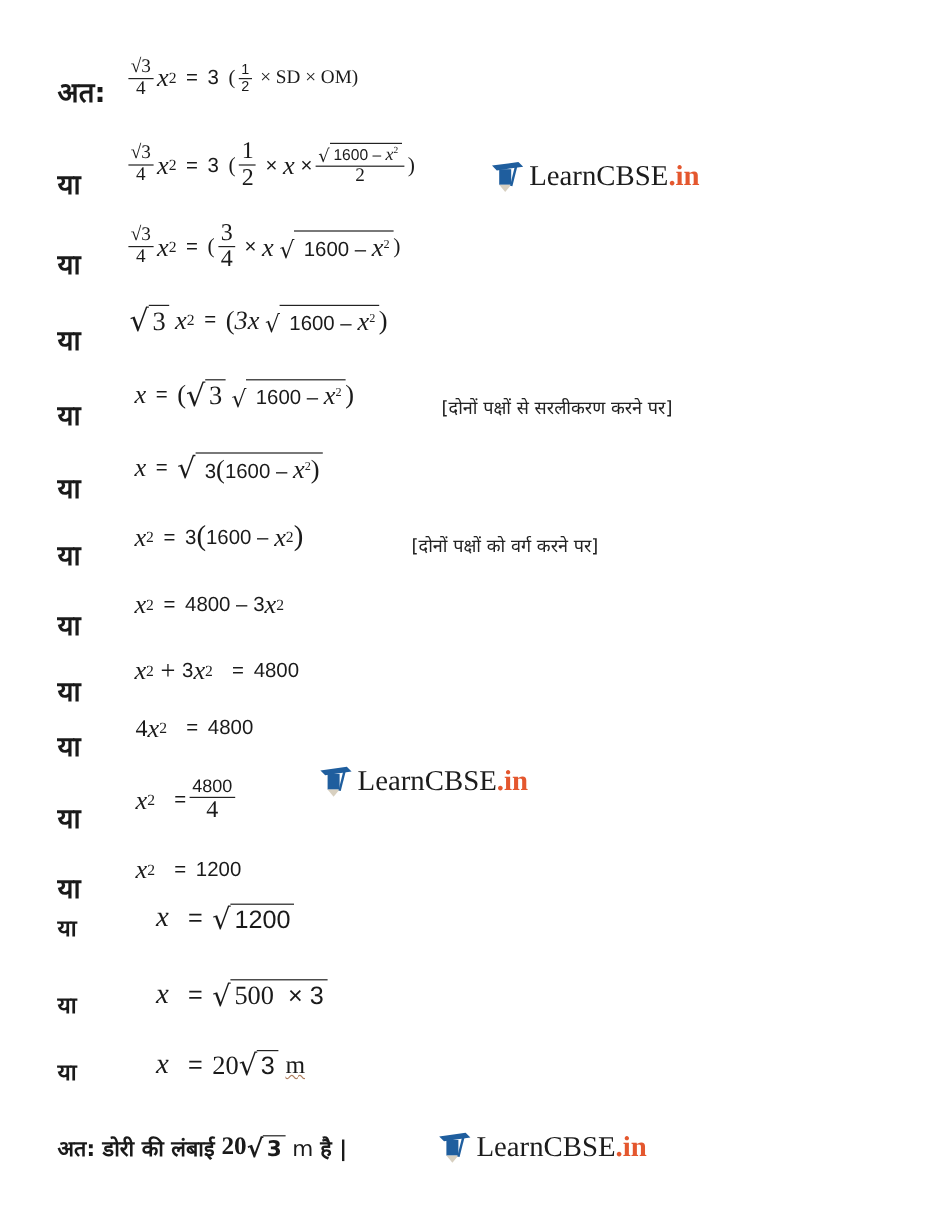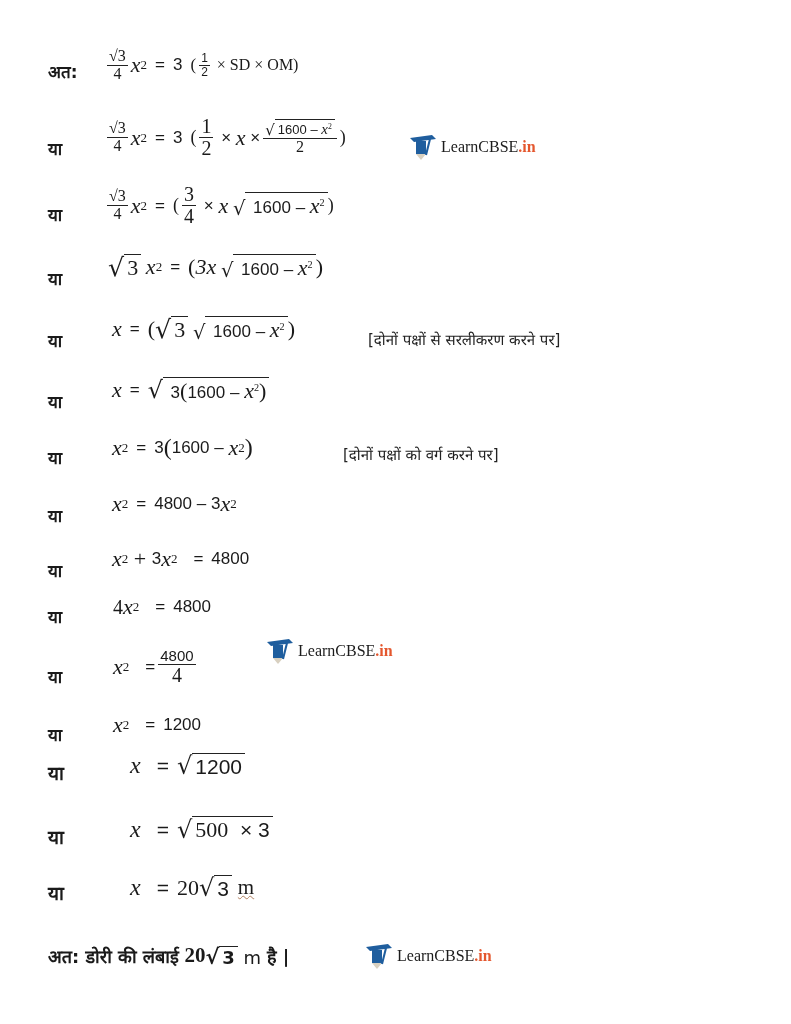--- a/index.html
+++ b/index.html
@@ -1,31 +1,31 @@
 <!DOCTYPE html>
 <html><head>
 <meta charset="utf-8">
 <style>
   html, body { margin: 0; padding: 0; background: #ffffff; }
   body { width: 791px; height: 1024px; position: relative; overflow: hidden; color: #1a1a1a; }
-  .hi { font-family: "DejaVu Sans", sans-serif; font-weight: bold; font-size: 17px; position: absolute; }
+  .hi { font-family: "DejaVu Sans", sans-serif; font-weight: bold; font-size: 23px; position: absolute; }
   .hi-reg { font-family: "DejaVu Sans", sans-serif; font-size: 15px; position: absolute; color: #222; }
   .eq { position: absolute; font-family: "Liberation Sans", sans-serif; font-size: 17px; display: flex; align-items: center; }
   .var { font-family: "Liberation Serif", serif; font-style: italic; font-size: 22px; }
   .serif { font-family: "Liberation Serif", serif; font-size: 20px; }
   .sup { font-size: 0.6em; vertical-align: super; font-style: normal; font-family: "Liberation Serif", serif; }
   .frac { display: inline-flex; flex-direction: column; align-items: center; vertical-align: middle; margin: 0 3px; }
   .frac .num { border-bottom: 1.2px solid #222; padding: 0 2px; line-height: 1.05; }
   .frac .den { line-height: 1.05; padding: 0 2px; }
   .frac.small { font-size: 12px; }
   .sqrt { display: inline-flex; align-items: flex-end; }
   .sqrt .rad { font-family: "DejaVu Sans", sans-serif; font-size: 1.15em; line-height: 1; }
   .sqrt .under { border-top: 1.3px solid #222; padding: 1px 3px 0 3px; line-height: 1.1; }
   .gap { display: inline-block; width: 8px; }
-  .logo { position: absolute; display: flex; align-items: center; font-family: "Liberation Serif", serif; font-size: 16px; color: #1c1c1c; text-align: center; }
+  .logo { position: absolute; display: flex; align-items: center; font-family: "Liberation Serif", serif; font-size: 24px; color: #1c1c1c; text-align: center; }
   .logo .in { color: #e4572e; font-weight: bold; }
   .logo svg { margin-right: 3px; }
   .wavy { text-decoration: underline wavy #b08060; text-decoration-thickness: 1px; }
 </style>
 </head>
 <body>
 
 <div>
   <span class="hi" style="left:48px;top:60px;">अत:</span>
   <div class="eq" style="left:104px;top:48px;">

